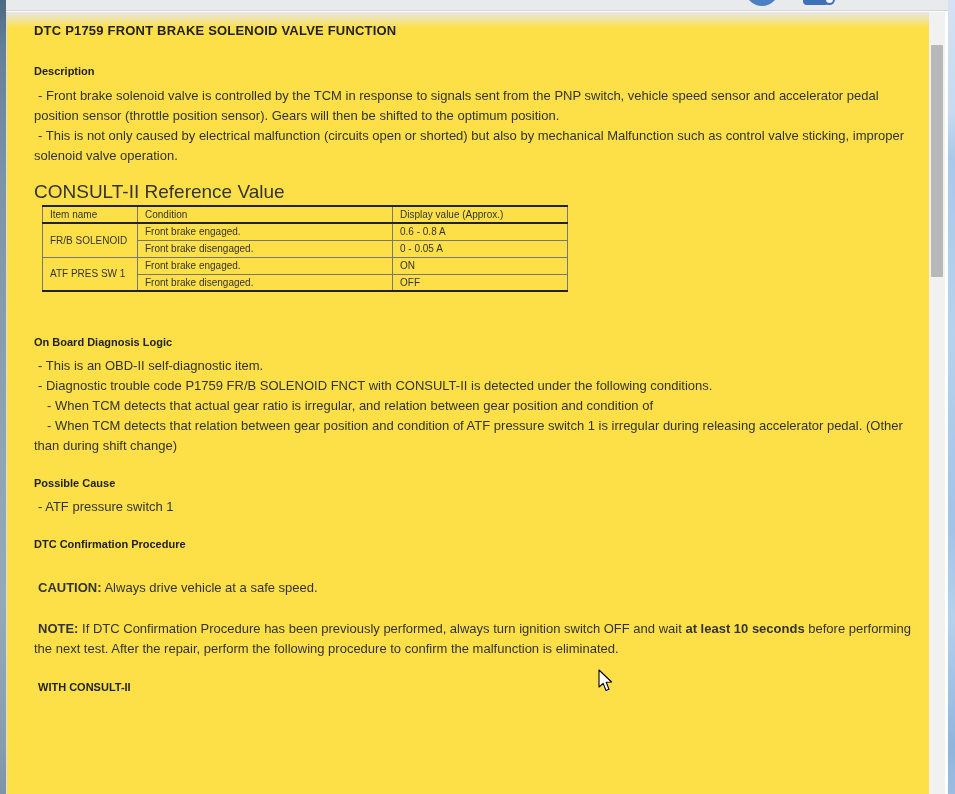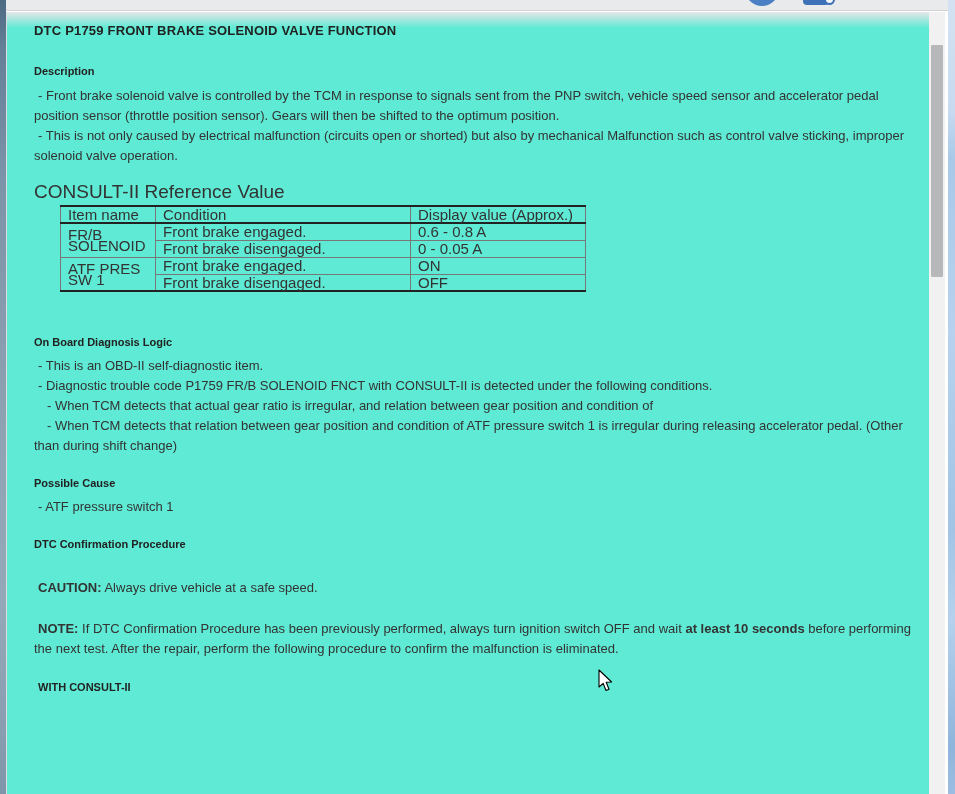--- a/index.html
+++ b/index.html
@@ -20,21 +20,21 @@
     background:#e9eaec; border-bottom:1px solid #d2d3d5; overflow:hidden; }
   #avatar-icon { position:absolute; left:739px; top:-28px; width:34px; height:34px;
     border-radius:50%; background:#4b80c4; }
   #print-icon { position:absolute; left:797px; top:-24px; width:26px; height:29px;
     border-radius:4px; background:#3d72b8; }
   #print-icon-badge { position:absolute; left:818px; top:-6px; width:11px; height:11px;
     border-radius:50%; background:#f4f6f8; border:2px solid #3d72b8; }
 
   
   #page { position:absolute; left:6px; top:12px; width:925px; height:782px;
-    background:#5eead4; border-left:1px solid #dcdddd; }
+    background:#fde047; border-left:1px solid #dcdddd; }
   #page::before { content:''; position:absolute; left:0; top:0; right:0; height:16px;
     background:linear-gradient(#e6e6e7, rgba(255,255,255,0)); pointer-events:none; }
   #content { position:relative; padding:12px 20px 0 27px; width:925px;
     color:#333; font-size:13px; line-height:20px; }
 
   .h { font-size:11px; line-height:14px; font-weight:bold; color:#222; }
   .doc-title { font-size:13px; line-height:14px; font-weight:bold; color:#222; letter-spacing:.2px; }
   p { text-indent:4px; }
   p.ind { text-indent:13px; }
   .b { font-weight:bold; }
@@ -46,22 +46,22 @@
   .mt-obd-h    { margin-top:43px; }
   .mt-obd-b    { margin-top:7px;  }
   .mt-cause-h  { margin-top:20px; }
   .mt-cause-b  { margin-top:7px;  }
   .mt-dtc-h    { margin-top:20px; }
   .mt-caution  { margin-top:27px; }
   .mt-note     { margin-top:21px; }
   .mt-with     { margin-top:21px; }
 
   
-  table { border-collapse:collapse; width:525px; margin-left:26px;
-    font-size:15px; line-height:11px; color:#333; table-layout:fixed;
+  table { border-collapse:collapse; width:525px; margin-left:8px;
+    font-size:10px; line-height:11px; color:#333; table-layout:fixed;
     border-top:2px solid #222; border-bottom:2px solid #222; }
   th, td { border:1px solid #777; padding:2px 7px; text-align:left;
     font-weight:normal; vertical-align:middle; }
   thead tr { border-bottom:2px solid #222; }
   thead th { height:16px; }
   tbody td { height:17px; }
   col.c1 { width:95px; } col.c2 { width:255px; } col.c3 { width:175px; }
 
   
   #scrollbar { position:absolute; right:10px; top:12px; width:16px; height:782px;

